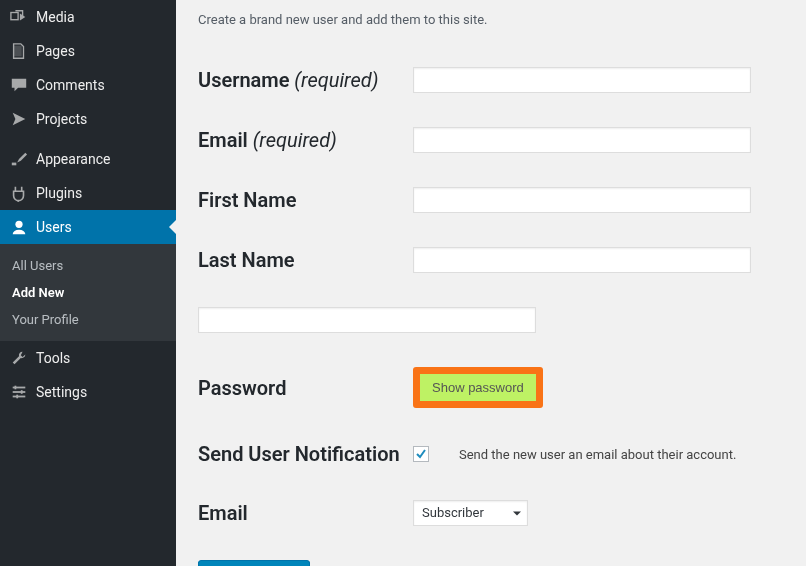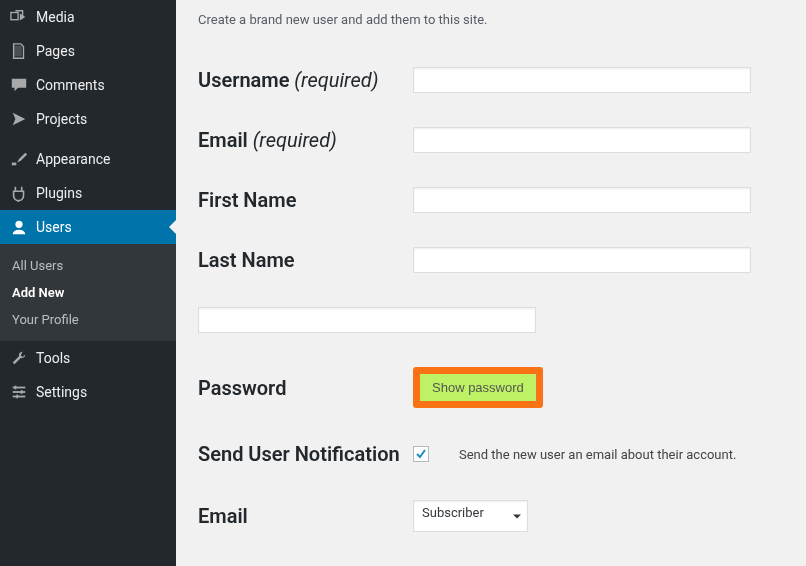--- a/index.html
+++ b/index.html
@@ -142,21 +142,21 @@
 }
 .checkbox-label {
   font-size: 13px;
   color: #444;
 }
 .select-wrap {
   position: relative;
 }
 .select {
   width: 115px;
-  height: 32px;
+  height: 26px;
   background: #fff;
   border: 1px solid #ddd;
   box-shadow: inset 0 1px 2px rgba(0,0,0,0.07);
   padding: 4px 24px 4px 8px;
   font-size: 13px;
   color: #32373c;
   appearance: none;
 }
 .select-arrow {
   position: absolute;

